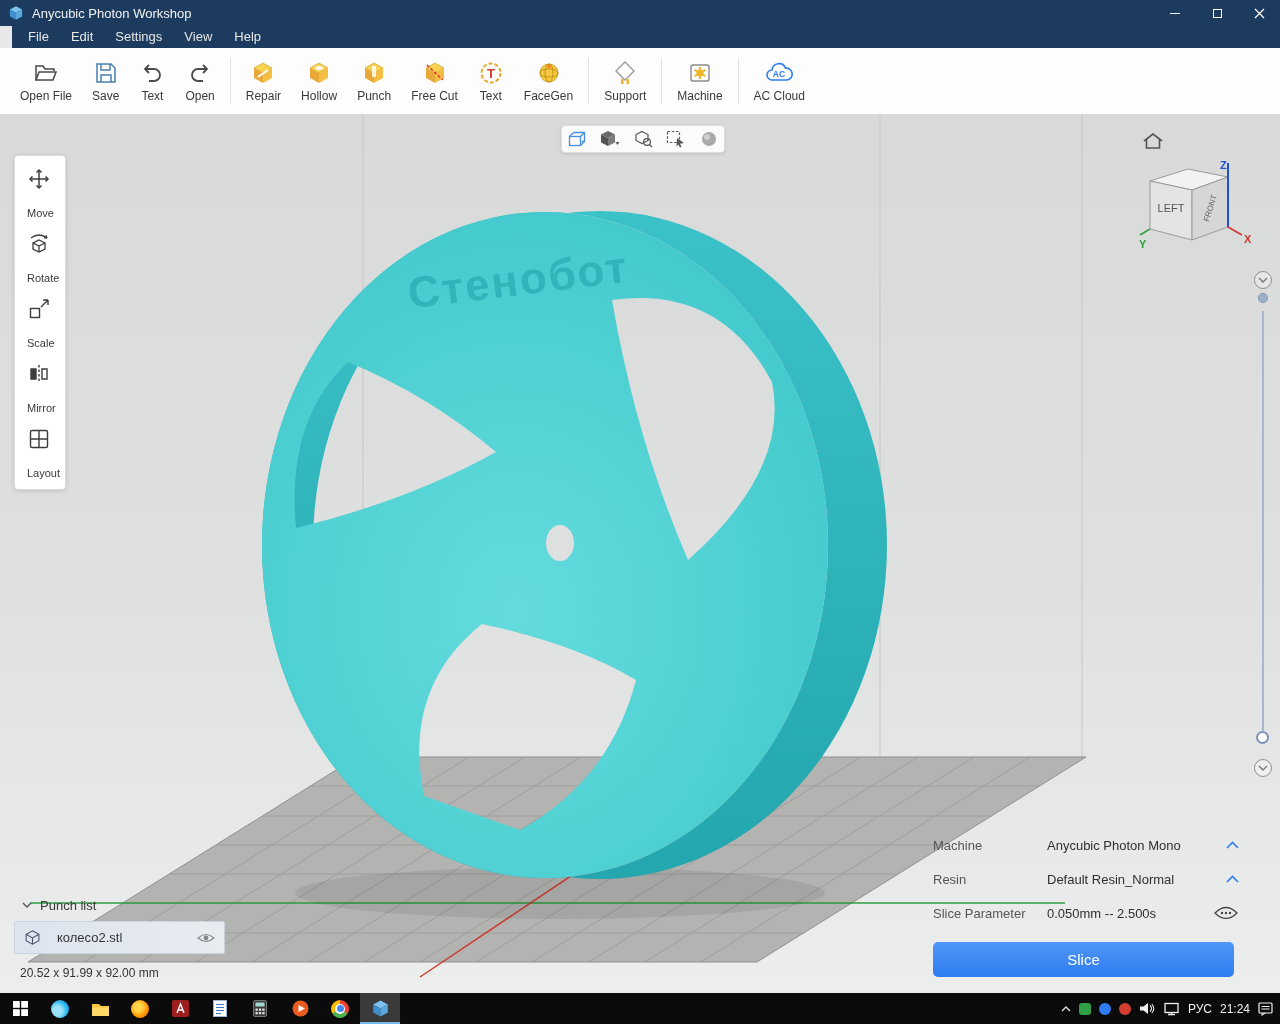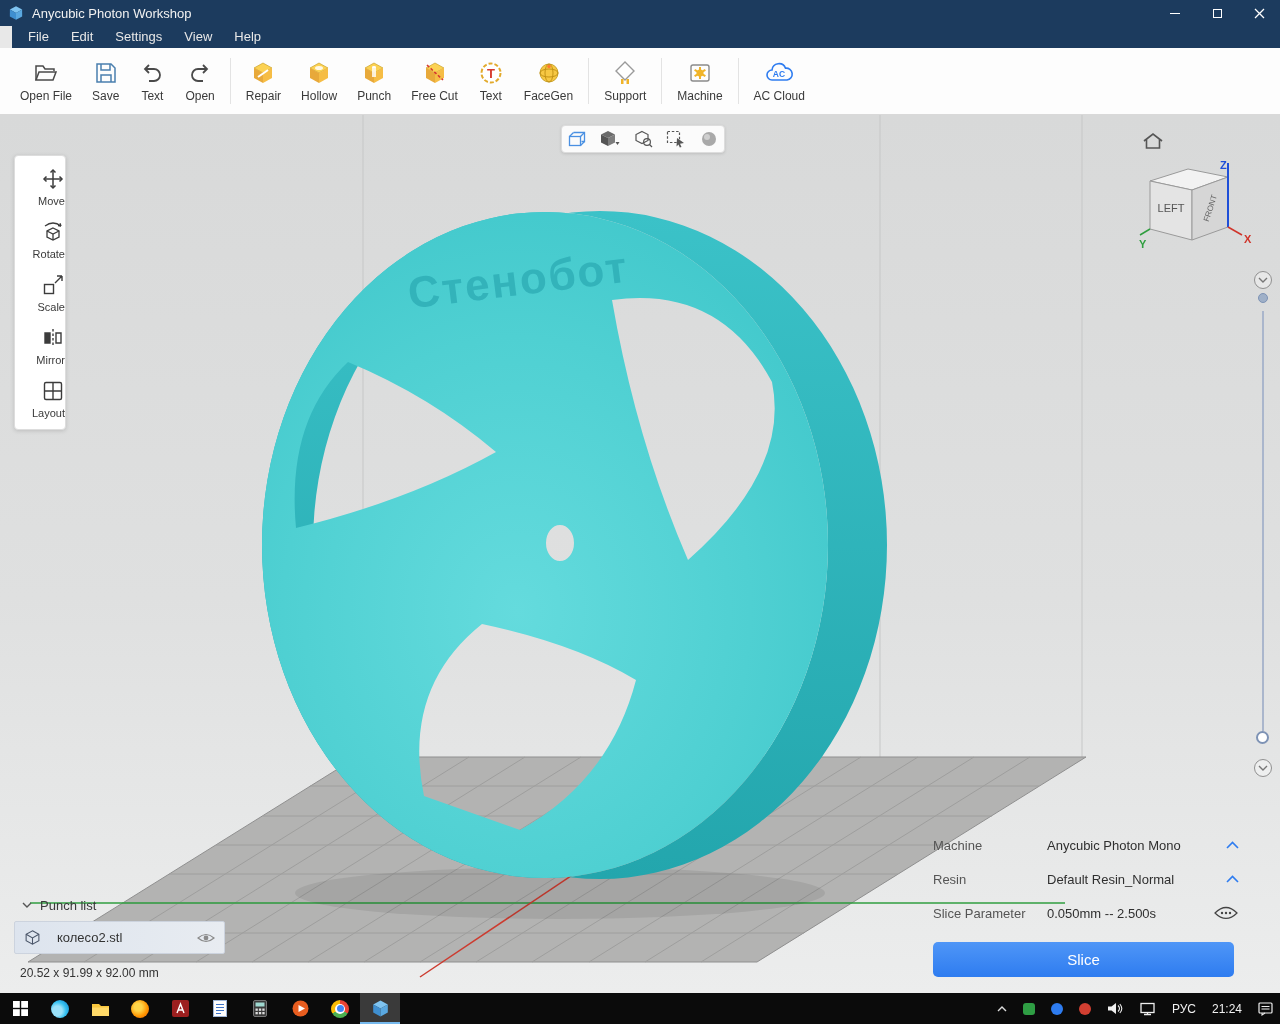--- a/index.html
+++ b/index.html
@@ -25,21 +25,21 @@
 .tb-item{display:flex;flex-direction:column;align-items:center;justify-content:center;padding:0 10px;gap:3px}
 .tb-label{font-size:12px;color:#3a3a3a;white-space:nowrap}
 .tb-sep{width:1px;height:46px;background:#e3e3e3;margin:0 5px}
 
 
 .main{position:absolute;top:115px;left:0;width:1280px;height:878px;background:linear-gradient(180deg,#d8d9d9 0%,#dfe0e0 55%,#eceded 100%);overflow:hidden}
 .scene{position:absolute;left:0;top:0}
 
 
 .tools-panel{position:absolute;left:14px;top:40px;width:52px;background:#fff;border:1px solid #ddd;border-radius:4px;box-shadow:0 1px 4px rgba(0,0,0,.15);padding:4px 0;z-index:10}
-.tool-item{display:flex;flex-direction:column;align-items:flex-end;padding:7px 0 6px;gap:4px}
+.tool-item{display:flex;flex-direction:column;align-items:flex-start;padding:7px 12px 6px;gap:16px}
 .tool-label{font-size:11px;color:#3a3a3a}
 
 
 .vtb{position:absolute;left:561px;top:10px;width:164px;height:28px;background:#fbfbfb;border:1px solid #ddd;border-radius:4px;box-shadow:0 1px 3px rgba(0,0,0,.12);display:flex;align-items:center;justify-content:center;gap:13px;z-index:10}
 
 
 .home{position:absolute;left:1142px;top:16px;z-index:10}
 .viewcube{position:absolute;left:1138px;top:40px;z-index:10}
 
 
@@ -61,21 +61,21 @@
 .objlist{position:absolute;left:14px;top:780px;width:240px;z-index:10}
 .obj-header{display:flex;align-items:center;gap:8px;padding-left:8px;font-size:13px;color:#3a3a3a;height:20px}
 .obj-item{margin-top:6px;width:211px;height:33px;background:linear-gradient(90deg,#dde4ee,#e8ecf1);border:1px solid #ccd3de;border-radius:2px;display:flex;align-items:center;padding:0 9px;gap:16px}
 .obj-name{font-size:13px;color:#333;flex:1}
 .obj-dims{margin-top:12px;padding-left:6px;font-size:12px;color:#333}
 
 
 .taskbar{position:absolute;bottom:0;left:0;width:100%;height:31px;background:#0b0b0b;display:flex;align-items:center;z-index:40}
 .tb-app{width:40px;height:31px;display:flex;align-items:center;justify-content:center}
 .tb-app.active{background:#3a3a3a;box-shadow:inset 0 -2px 0 #76b9ed}
-.tray{position:absolute;right:6px;top:0;height:31px;display:flex;align-items:center;gap:16px}
+.tray{position:absolute;right:6px;top:0;height:31px;display:flex;align-items:center;gap:8px}
 .tray-text{color:#f0f0f0;font-size:12px}
 .chrome-icon{width:18px;height:18px;border-radius:50%;background:conic-gradient(#ea4335 0 120deg,#4caf50 0 240deg,#fbbc05 0 360deg);position:relative}
 .chrome-icon::before{content:"";position:absolute;left:4px;top:4px;width:10px;height:10px;border-radius:50%;background:#fff}
 .chrome-icon::after{content:"";position:absolute;left:5.5px;top:5.5px;width:7px;height:7px;border-radius:50%;background:#4285f4}
 .edge-icon{width:18px;height:18px;border-radius:50%;background:radial-gradient(circle at 35% 60%,#9be1f9 0 30%,#35c1f1 55%,#0b74c9 100%)}
 .firefox-icon{width:18px;height:18px;border-radius:50%;background:radial-gradient(circle at 40% 40%,#ffd54a 0 25%,#ff9500 60%,#e55b0a 100%)}
 .tray-dot{width:12px;height:12px;border-radius:3px}
 </style>
 </head>
 <body>

